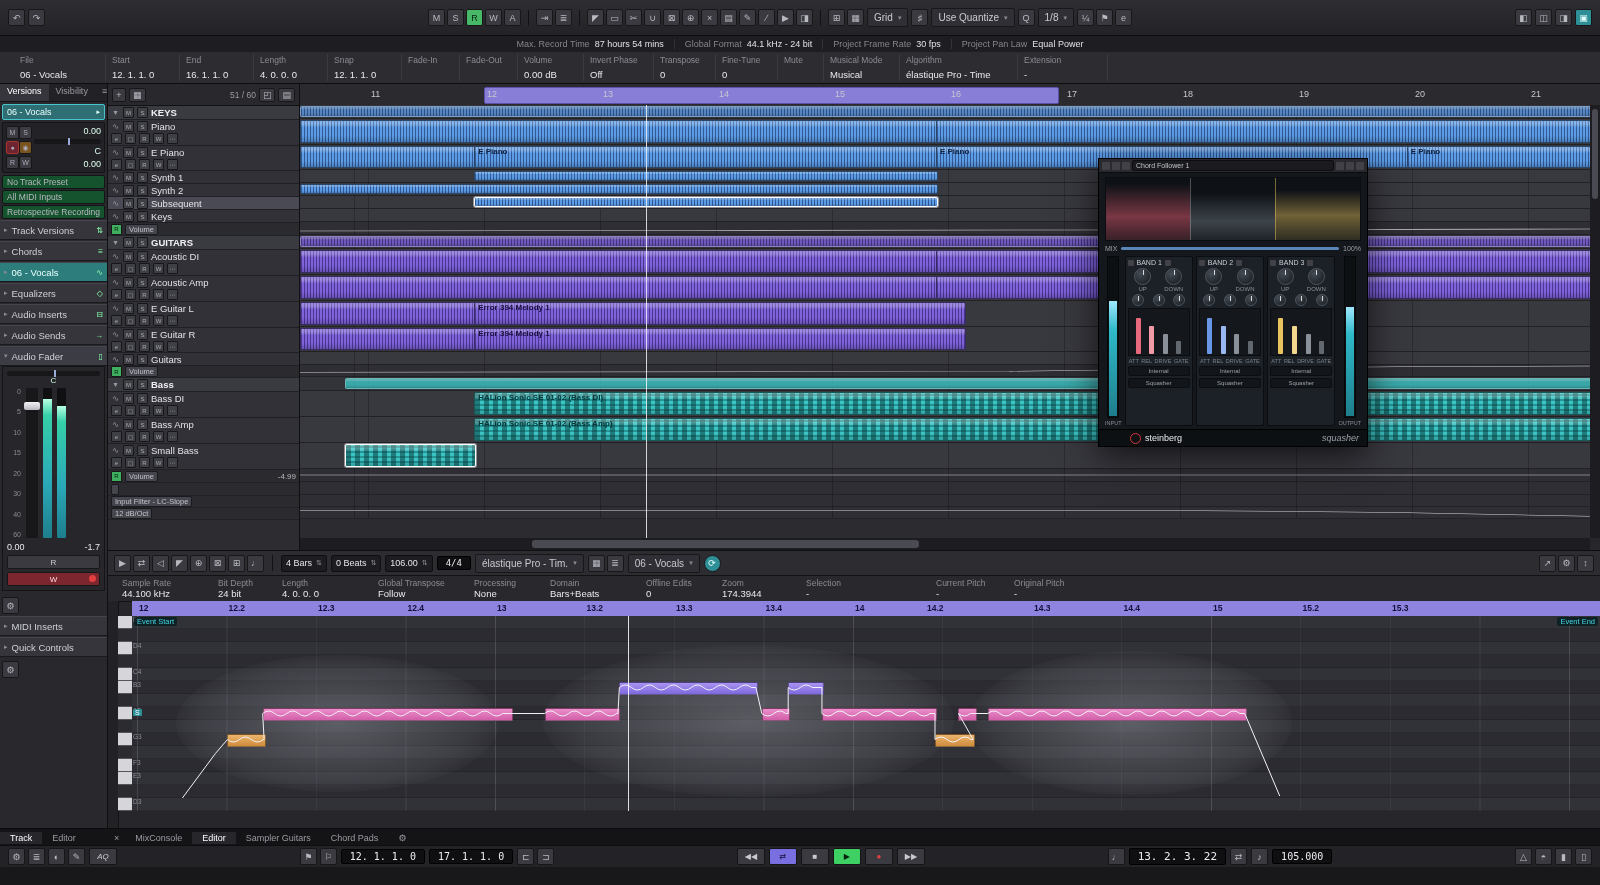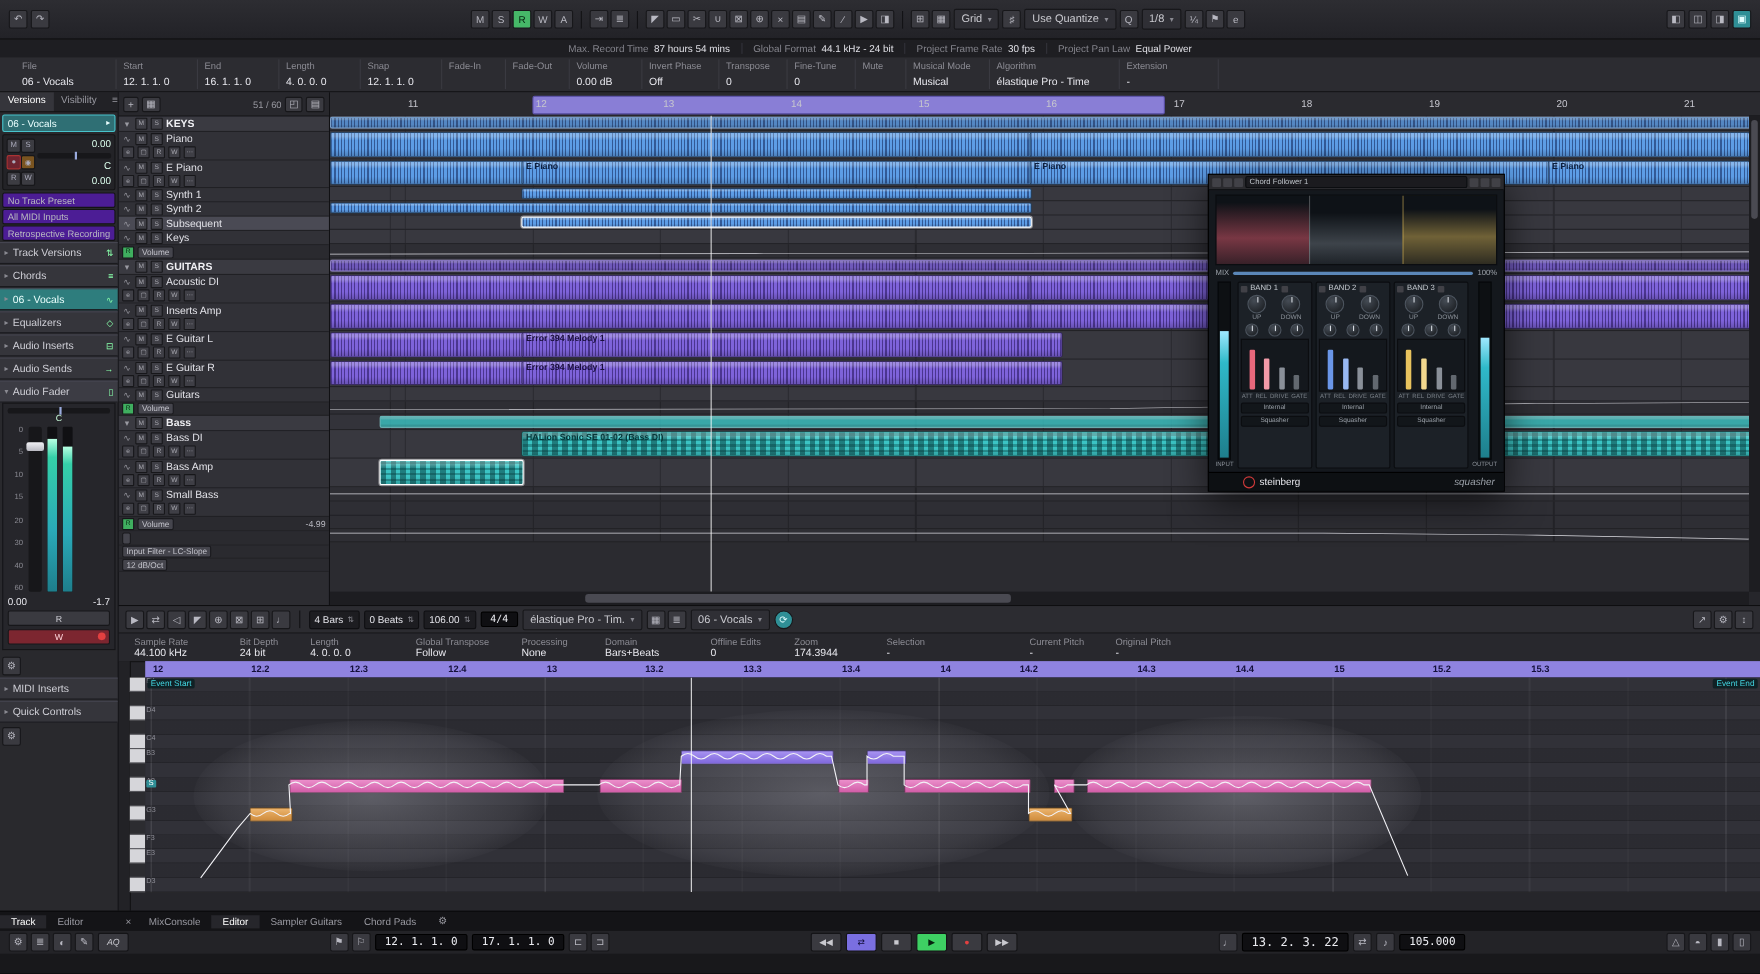--- a/index.html
+++ b/index.html
@@ -34,21 +34,21 @@
   #insp-title{height:14px;margin:2px;background:#2f6f74;border:1px solid #48c4cc;border-radius:2px;color:#eaffff;
               display:flex;align-items:center;justify-content:space-between;padding:0 4px;font-size:9px;}
   #insp-channel{margin:2px;background:#232327;border:1px solid #141416;border-radius:2px;padding:3px;display:flex;gap:4px;}
   .sqcol{display:grid;grid-template-columns:11px 11px;gap:2px;}
   .sq{width:11px;height:11px;background:#3c3c42;border:1px solid #17171a;border-radius:2px;display:flex;align-items:center;
       justify-content:center;font-size:7px;color:#aab;}
   .sq.red{background:#6e2430;border-color:#a33;} .sq.or{background:#7a5420;}
   .chan-read{flex:1;display:flex;flex-direction:column;justify-content:space-between;align-items:flex-end;font-size:9px;color:#dfe;}
   .panbar{width:100%;height:5px;background:#17171a;border-radius:2px;position:relative;}
   .panbar::after{content:"";position:absolute;left:50%;top:-1px;width:2px;height:7px;background:#9ad;}
-  .insp-row{height:12px;margin:1px 2px;background:#4c1d95;border:1px solid #141416;border-radius:2px;color:#b8b8c0;
+  .insp-row{height:12px;margin:1px 2px;background:#14532d;border:1px solid #141416;border-radius:2px;color:#b8b8c0;
             display:flex;align-items:center;padding:0 4px;font-size:8.5px;white-space:nowrap;overflow:hidden;}
   .isec{height:18px;margin-top:1px;background:#35353b;border-top:1px solid #454550;border-bottom:1px solid #1a1a1e;
         display:flex;align-items:center;gap:4px;padding:0 4px;color:#cfcfd6;font-size:9.5px;white-space:nowrap;overflow:hidden;}
   .isec .arr{font-size:7px;color:#8a8a92;} .isec .ric{margin-left:auto;color:#8fa;font-size:8px;}
   .isec.on{background:#2e7d7d;color:#eafffd;}
   .isec.exp{background:#3c3c44;}
   #fader-panel{margin:0 2px;background:#26262b;border:1px solid #151518;padding:4px;}
   #fp-body{display:flex;gap:5px;height:150px;margin-top:3px;}
   #fader-scale{display:flex;flex-direction:column;justify-content:space-between;color:#8a8a92;font-size:7px;text-align:right;width:14px;}
   #fp-slider{width:12px;background:#17171a;border-radius:2px;position:relative;}
@@ -565,21 +565,21 @@
             <div class="msq">R</div>
             <div class="msq">W</div>
             <div class="msq">⋯</div>
           </div>
         </div>
         <div class="trow audio" style="height: 26px;">
           <div class="trline">
             <div class="ticon">∿</div>
             <div class="msq">M</div>
             <div class="msq">S</div>
-            <span class="tname">Inserts Amp</span>
+            <span class="tname">Acoustic Amp</span>
           </div>
           <div class="trline" style="height: 11px;">
             <div class="msq">e</div>
             <div class="msq">▢</div>
             <div class="msq">R</div>
             <div class="msq">W</div>
             <div class="msq">⋯</div>
           </div>
         </div>
         <div class="trow audio" style="height: 26px;">
@@ -784,20 +784,25 @@
           <svg class="lanesvg" viewBox="0 0 100 12" preserveAspectRatio="none">
             <polyline points="0,8 55,7 70,4 85,2 100,1" fill="none" stroke="#d8d8de" stroke-width="0.6"></polyline>
           </svg>
         </div>
         <div class="lane folder" style="height: 14px;">
           <div class="clip c-cyan grp" style="left: 3.5%; width: 96.5%;"></div>
         </div>
         <div class="lane" style="height: 26px;">
           <div class="clip c-cyan nts" style="left: 13.5%; width: 86.5%;">
             <span class="clip-label">HALion Sonic SE 01-02 (Bass DI)</span>
+          </div>
+        </div>
+        <div class="lane" style="height: 26px;">
+          <div class="clip c-cyan nts" style="left: 13.5%; width: 86.5%;">
+            <span class="clip-label">HALion Sonic SE 01-02 (Bass Amp)</span>
           </div>
         </div>
         <div class="lane" style="height: 26px;">
           <div class="clip c-cyan nts selc" style="left: 3.5%; width: 10%;"></div>
         </div>
         <div class="lane lane-k" style="height: 13px;">
           <svg class="lanesvg" viewBox="0 0 100 12" preserveAspectRatio="none">
             <polyline points="0,6 100,6" fill="none" stroke="#d8d8de" stroke-width="0.6"></polyline>
           </svg>
         </div>

